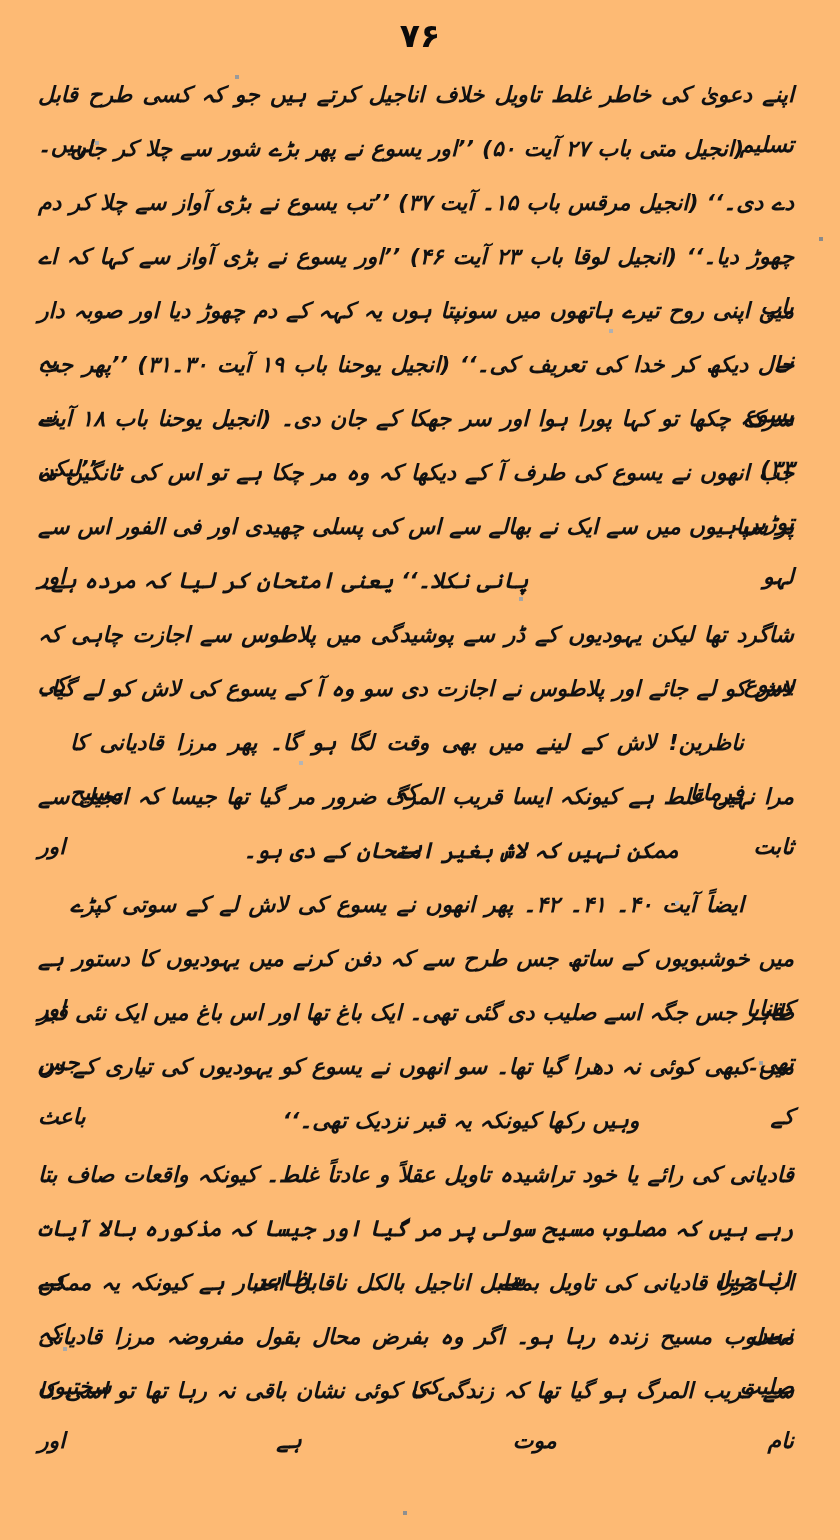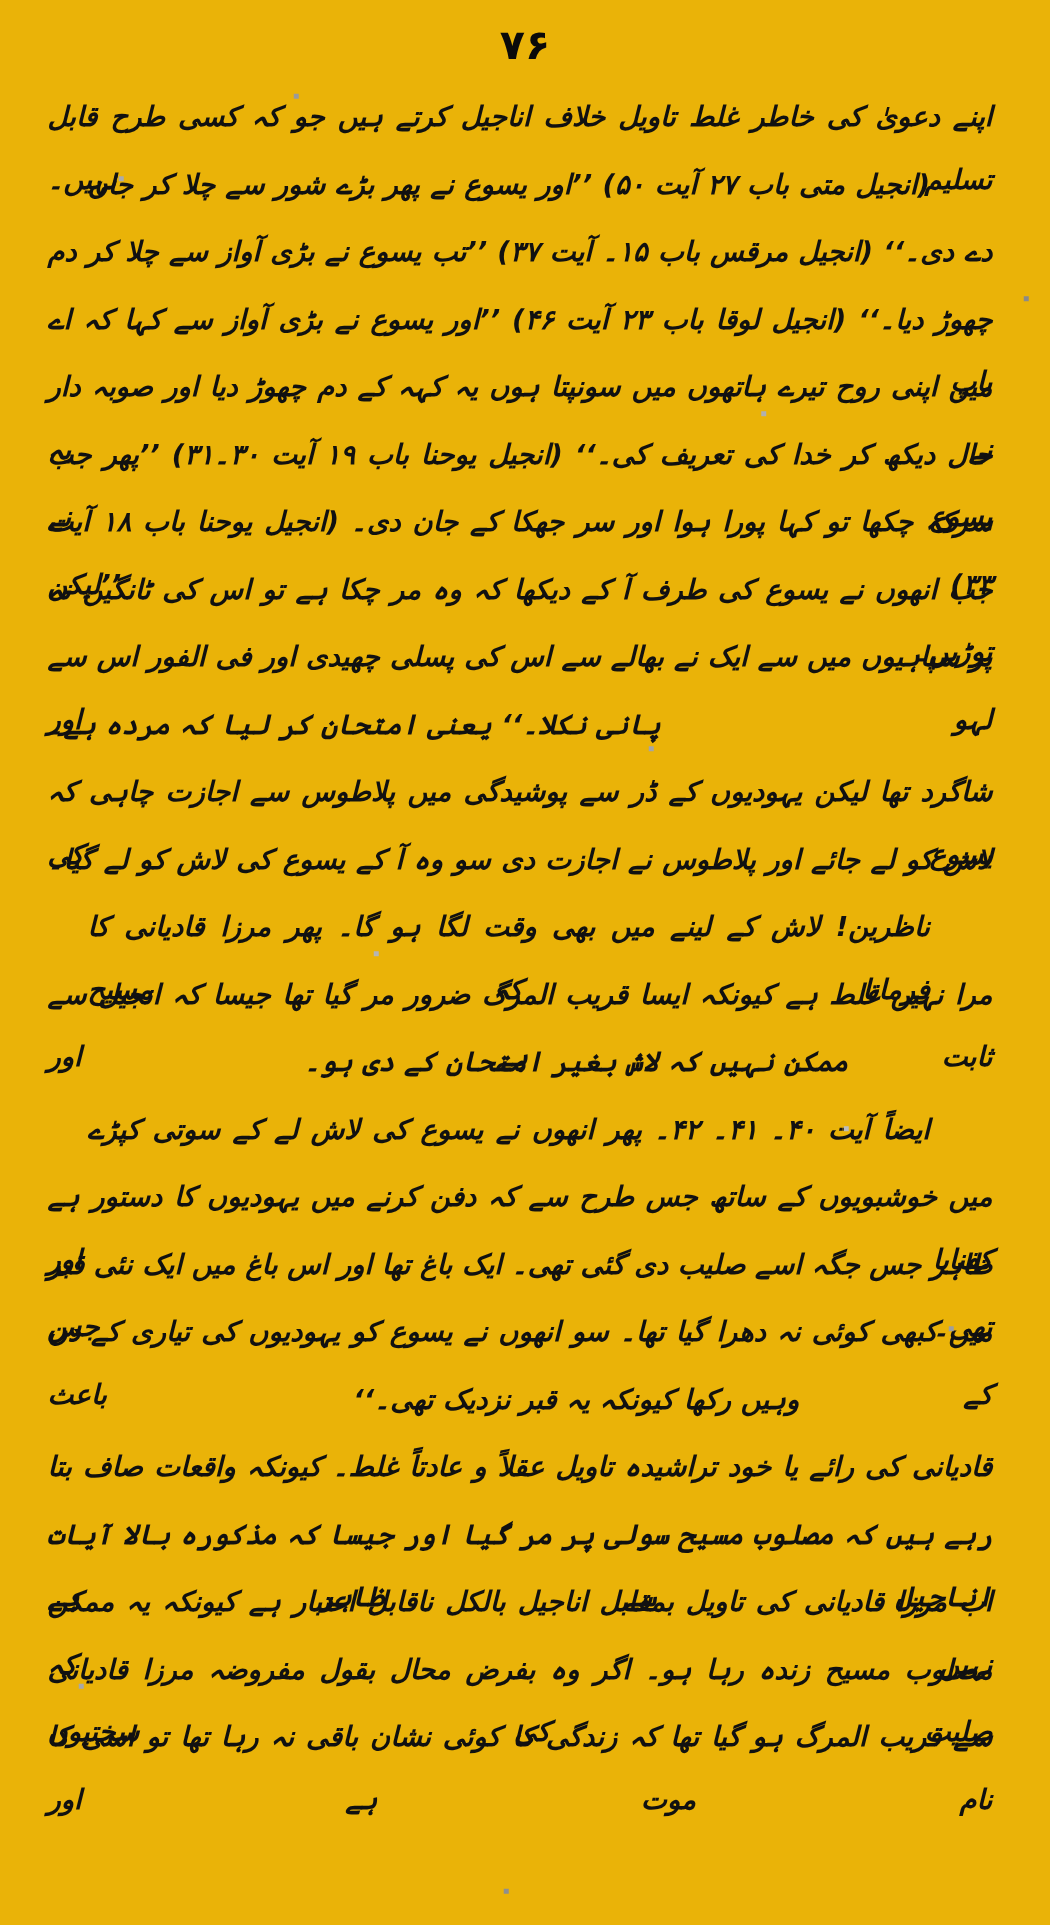--- a/index.html
+++ b/index.html
@@ -5,21 +5,21 @@
   html, body {
     margin: 0;
     padding: 0;
     background: #e8e8e8;
   }
   .page {
     position: relative;
     width: 840px;
     height: 1540px;
     margin: 0 auto;
-    background: #eab308;
+    background: #fdba74;
     overflow: hidden;
     font-family: "DejaVu Sans", sans-serif;
     color: #0d0d0d;
   }
   .page-number {
     padding-top: 16px;
     height: 52px;
     text-align: center;
     font-size: 33px;
     font-weight: 700;

